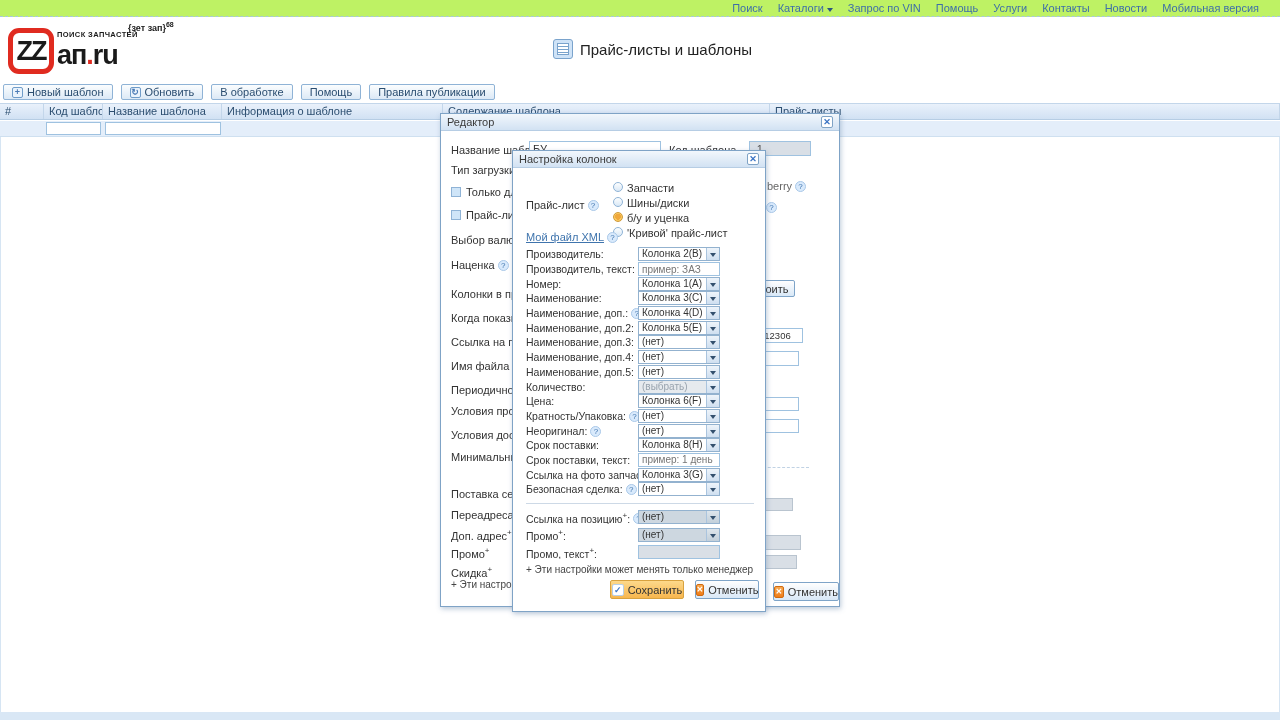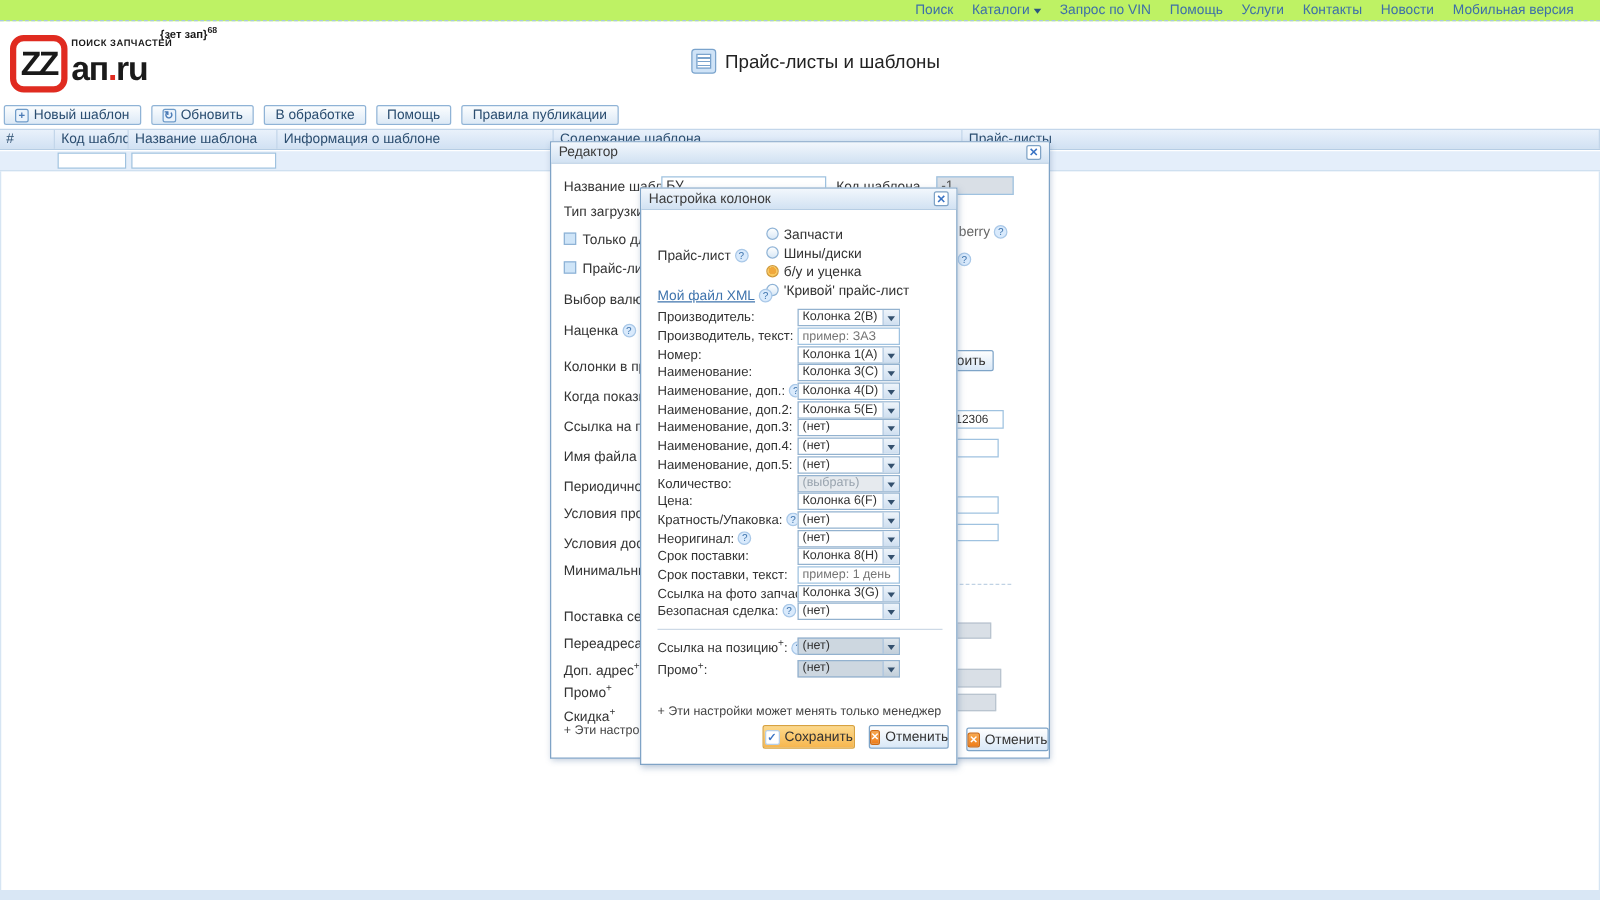--- a/index.html
+++ b/index.html
@@ -292,20 +292,24 @@
       </div>
       <div class="cd-divider"></div>
       <div class="cdrow tall">
         <span class="lbl"><span>Ссылка на позицию</span><sup>+</sup><span>:</span><span class="hlp">?</span></span>
         <div class="sel gray">(нет)</div>
       </div>
       <div class="cdrow tall">
         <span class="lbl"><span>Промо</span><sup>+</sup><span>:</span></span>
         <div class="sel gray">(нет)</div>
       </div>
+      <div class="cdrow tall">
+        <span class="lbl"><span>Промо, текст</span><sup>+</sup><span>:</span></span>
+        <input class="inp gray" style="">
+      </div>
     </div>
 
   <div class="abs note" style="left:13px;top:413px">+  Эти настройки может менять только менеджер</div>
   <div class="abs" style="left:0;top:429px;width:246px;display:flex;justify-content:flex-end;gap:11px">
     <button class="btn save" style="width:74px;height:19px">
         <span class="check-icon">✓</span>
         <span>Сохранить</span>
       </button>
     <button class="btn" style="width:64px;height:19px">
         <span class="x-icon">✕</span>

